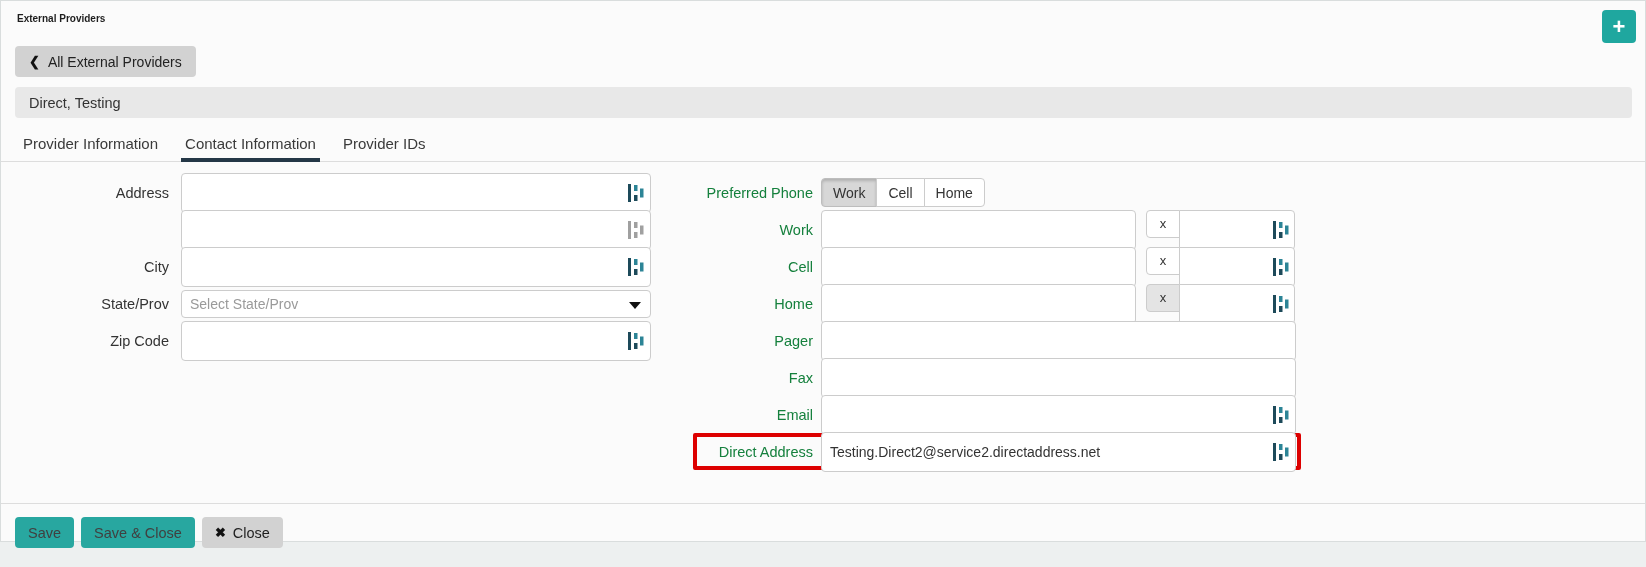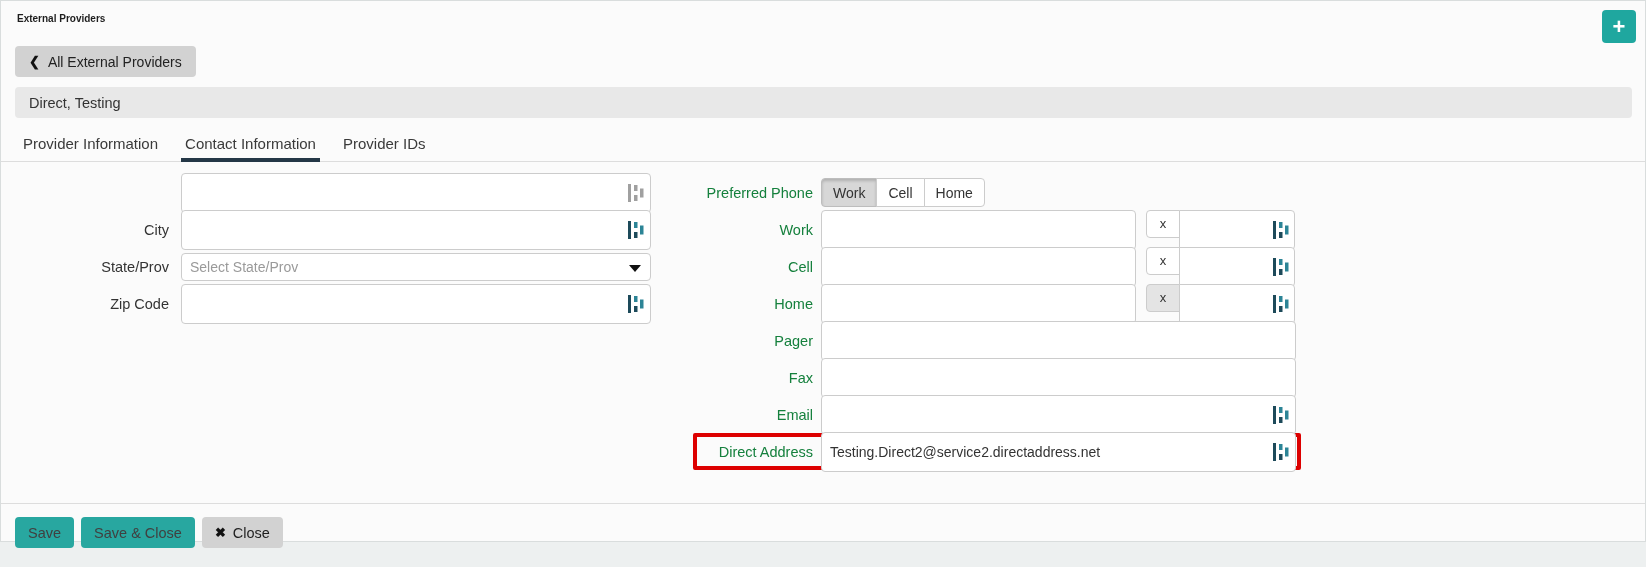--- a/index.html
+++ b/index.html
@@ -144,20 +144,32 @@
   </div>
 
   <div class="tabs">
     <div class="tab">Provider Information</div>
     <div class="tab active">Contact Information</div>
     <div class="tab">Provider IDs</div>
   </div>
 
   <div class="col-left">
 
+    <div class="row">
+      <div class="lbl-l">Address</div>
+      <div class="iwrap w-left">
+        <input class="fld" value="" style="">
+        <svg class="dict-icon" width="16" height="18" viewBox="0 0 16 18">
+          <rect class="b-dark" x="0" y="0" width="3" height="18"></rect>
+          <rect class="b-teal" x="6" y="1" width="3.5" height="6"></rect>
+          <rect class="b-dark" x="6" y="11" width="3.5" height="6"></rect>
+          <rect class="b-teal" x="12" y="4.5" width="3.5" height="9"></rect>
+        </svg>
+      </div>
+    </div>
 
     <div class="row">
       <div class="lbl-l"></div>
       <div class="iwrap w-left">
         <input class="fld" value="" style="">
         <svg class="dict-icon gray" width="16" height="18" viewBox="0 0 16 18">
           <rect class="b-dark" x="0" y="0" width="3" height="18"></rect>
           <rect class="b-teal" x="6" y="1" width="3.5" height="6"></rect>
           <rect class="b-dark" x="6" y="11" width="3.5" height="6"></rect>
           <rect class="b-teal" x="12" y="4.5" width="3.5" height="9"></rect>

